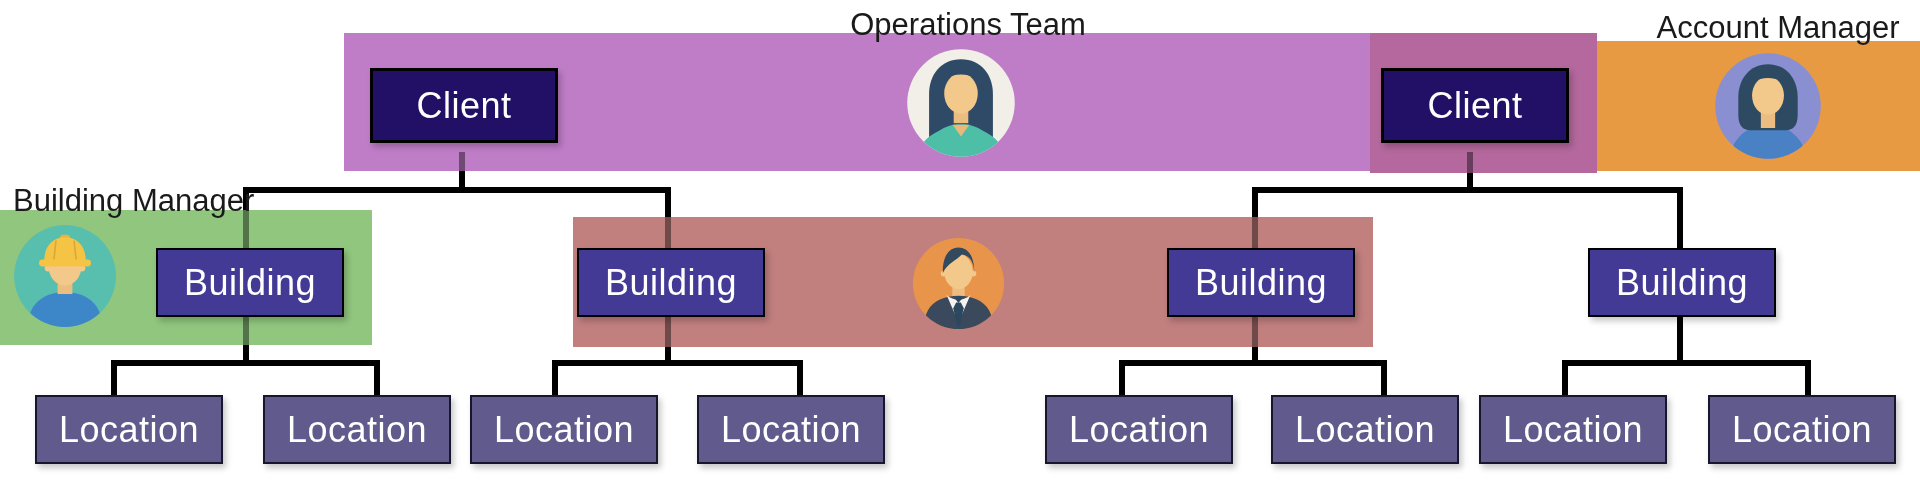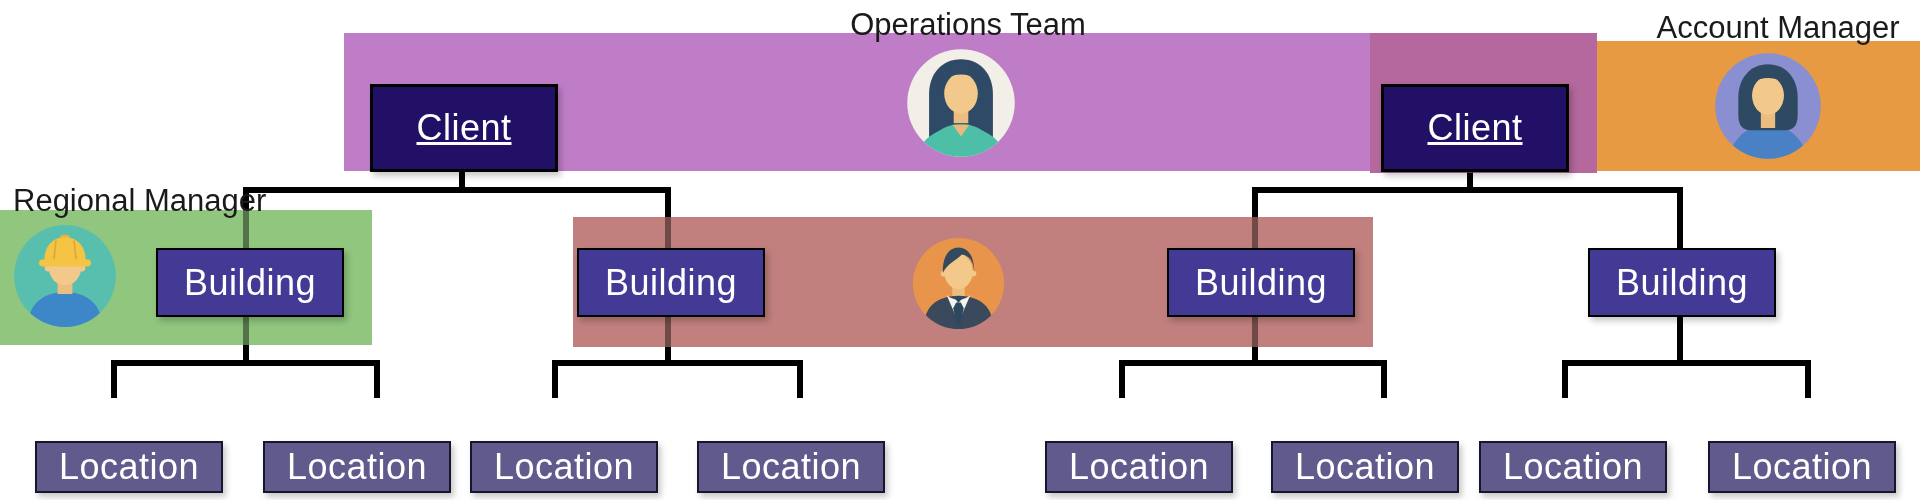--- a/index.html
+++ b/index.html
@@ -30,29 +30,29 @@
   #band-bm{left:0px;top:210px;width:372px;height:135px;}
   #band-rm{left:573px;top:217px;width:800px;height:130px;}
 
   
   #label-ops{left:968px;top:7px;}
   #label-acct{left:1778px;top:10px;}
   #label-bm{left:13px;top:183px;}
   #label-rm{left:966px;top:190px;}
 
   
-  .client{width:188px;height:88px;top:84px;border:3px solid #000000;text-decoration:underline;}
+  .client{width:188px;height:75px;top:68px;border:3px solid #000000;}
   #client-1{left:370px;}
   #client-2{left:1381px;}
   .building{width:188px;height:69px;top:248px;border:2px solid #000000;}
   #building-1{left:156px;}
   #building-2{left:577px;}
   #building-3{left:1167px;}
   #building-4{left:1588px;}
-  .location{width:188px;height:52px;top:395px;border:2px solid #16162c;margin-top:46px;}
+  .location{width:188px;height:69px;top:395px;border:2px solid #16162c;}
   #location-1{left:35px;}
   #location-2{left:263px;}
   #location-3{left:470px;}
   #location-4{left:697px;}
   #location-5{left:1045px;}
   #location-6{left:1271px;}
   #location-7{left:1479px;}
   #location-8{left:1708px;}
 
   
@@ -93,21 +93,21 @@
       <path d="M246 316 V346"></path>
       <path d="M668 216 V249"></path>
       <path d="M668 316 V348"></path>
       <path d="M1255 216 V249"></path>
       <path d="M1255 316 V348"></path>
     </g>
   </svg>
 
   <div class="band-label centered" id="label-ops">Operations Team</div>
   <div class="band-label centered" id="label-acct">Account Manager</div>
-  <div class="band-label" id="label-bm">Regional Manager</div>
+  <div class="band-label" id="label-bm">Building Manager</div>
 
   <svg class="avatar" id="avatar-ops" viewBox="0 0 100 100">
     <defs>
         <clipPath id="c1">
           <circle cx="50" cy="50" r="48"></circle>
         </clipPath>
       </defs>
     <circle cx="50" cy="50" r="48" style="fill: rgb(242, 239, 232);"></circle>
     <g clip-path="url(#c1)">
       <path d="M50 11 C32 11 21.5 25 21.5 42 L21.5 88 L78.5 88 L78.5 42 C78.5 25 68 11 50 11 Z" style="fill: rgb(47, 74, 102);"></path>

